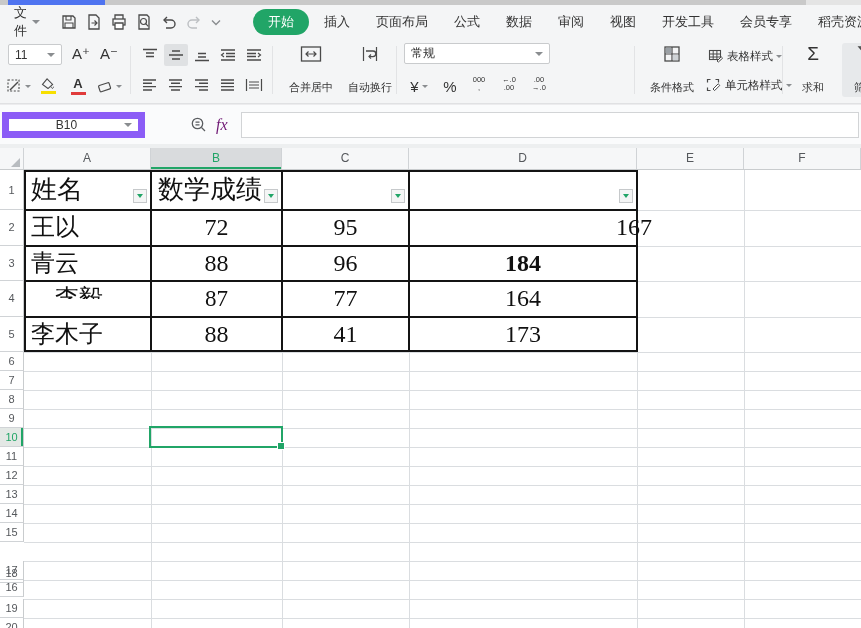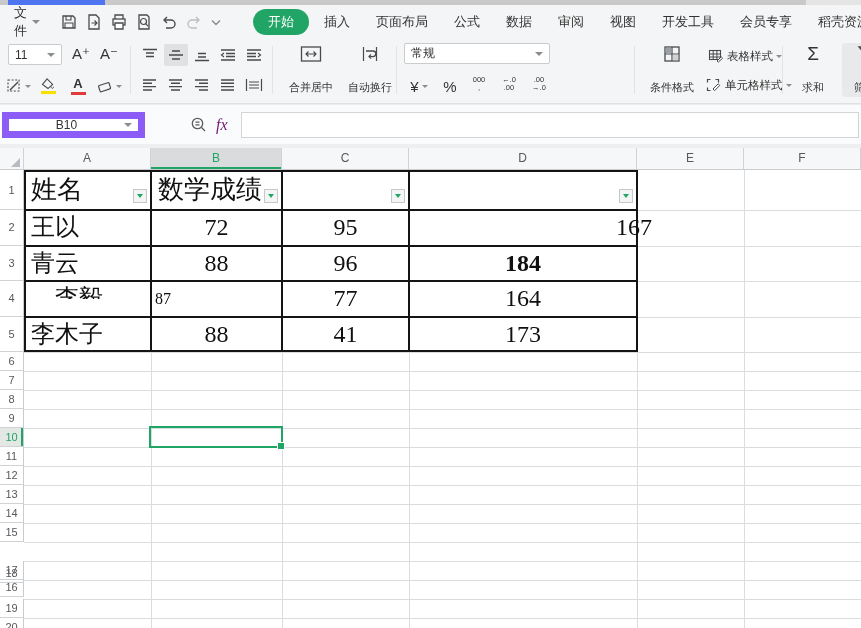--- a/index.html
+++ b/index.html
@@ -452,21 +452,21 @@
       </div>
       <div class="cell" style="left: 28px; top: 62px; width: 119px; height: 35.5px; line-height: 35.5px; font-size: 24px; text-align: left; padding-left: 3px;">王以</div>
       <div class="cell" style="left: 155px; top: 62px; width: 123px; height: 35.5px; line-height: 35.5px; font-size: 24px; text-align: center; padding-left: 0px;">72</div>
       <div class="cell" style="left: 286px; top: 62px; width: 119px; height: 35.5px; line-height: 35.5px; font-size: 24px; text-align: center; padding-left: 0px;">95</div>
       <div class="cell" style="left: 432px; top: 62px; width: 220px; height: 39px; line-height: 35.5px; font-size: 24px; text-align: right; padding-left: 0px;">167</div>
       <div class="cell" style="left: 28px; top: 97.5px; width: 119px; height: 35.5px; line-height: 35.5px; font-size: 24px; text-align: left; padding-left: 3px;">青云</div>
       <div class="cell" style="left: 155px; top: 97.5px; width: 123px; height: 35.5px; line-height: 35.5px; font-size: 24px; text-align: center; padding-left: 0px;">88</div>
       <div class="cell" style="left: 286px; top: 97.5px; width: 119px; height: 35.5px; line-height: 35.5px; font-size: 24px; text-align: center; padding-left: 0px;">96</div>
       <div class="cell" style="left: 413px; top: 97.5px; width: 220px; height: 35.5px; line-height: 35.5px; font-size: 24px; text-align: center; padding-left: 0px; font-weight: bold;">184</div>
       <div class="cell" style="left: 24px; top: 133px; width: 119px; height: 18px; line-height: 35.5px; font-size: 24px; text-align: left; padding-left: 3px; margin-left: 28px;">李毅</div>
-      <div class="cell" style="left: 155px; top: 133px; width: 123px; height: 35.5px; line-height: 35.5px; font-size: 16px; text-align: left; padding-left: 0px;">87</div>
+      <div class="cell" style="left: 155px; top: 133px; width: 123px; height: 35.5px; line-height: 35.5px; font-size: 23px; text-align: center; padding-left: 0px;">87</div>
       <div class="cell" style="left: 286px; top: 133px; width: 119px; height: 35.5px; line-height: 35.5px; font-size: 24px; text-align: center; padding-left: 0px;">77</div>
       <div class="cell" style="left: 413px; top: 133px; width: 220px; height: 35.5px; line-height: 35.5px; font-size: 24px; text-align: center; padding-left: 0px;">164</div>
       <div class="cell" style="left: 28px; top: 168.5px; width: 119px; height: 35.5px; line-height: 35.5px; font-size: 24px; text-align: left; padding-left: 3px;">李木子</div>
       <div class="cell" style="left: 155px; top: 168.5px; width: 123px; height: 35.5px; line-height: 35.5px; font-size: 24px; text-align: center; padding-left: 0px;">88</div>
       <div class="cell" style="left: 286px; top: 168.5px; width: 119px; height: 35.5px; line-height: 35.5px; font-size: 24px; text-align: center; padding-left: 0px;">41</div>
       <div class="cell" style="left: 413px; top: 168.5px; width: 220px; height: 35.5px; line-height: 35.5px; font-size: 24px; text-align: center; padding-left: 0px;">173</div>
       <div class="selbox" style="left: 149px; top: 278px; width: 134px; height: 22px;">
         <div class="selhandle"></div>
       </div>
     </div>

